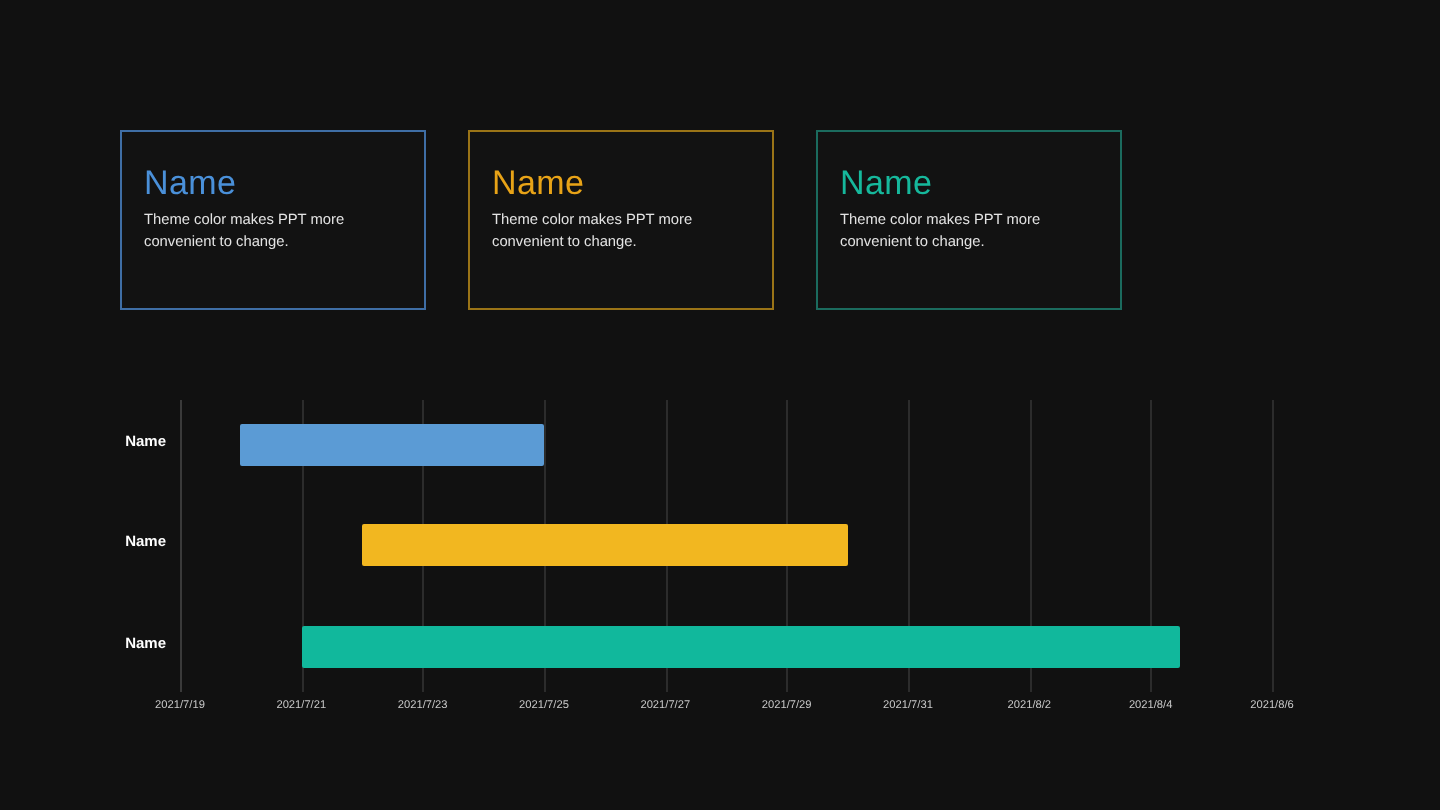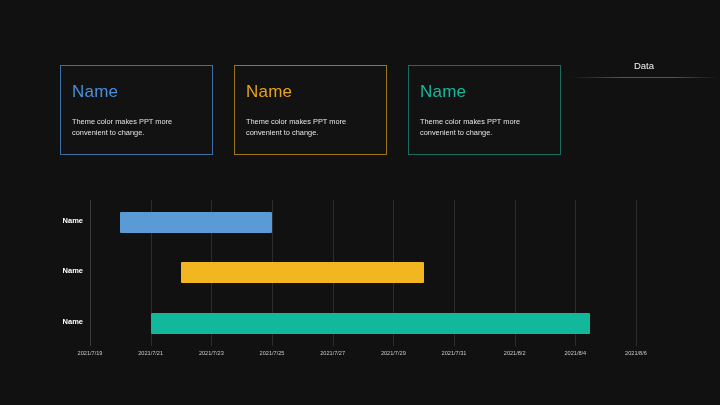--- a/index.html
+++ b/index.html
@@ -31,21 +31,21 @@
     position: absolute;
     left: 11px;
     top: 16px;
     font-size: 17px;
     line-height: 19px;
     letter-spacing: 0.2px;
   }
   .card-body {
     position: absolute;
     left: 11px;
-    top: 50px;
+    top: 38px;
     width: 128px;
     font-size: 7.4px;
     line-height: 11px;
     color: #e3e3e3;
   }
 
   #card-0 { left: 60px;  border-color: #3f6ea5; }
   #card-1 { left: 234px; border-color: #9a7417; }
   #card-2 { left: 408px; border-color: #1b6b5e; }
 
@@ -128,24 +128,20 @@
   <div class="card" id="card-1">
     <div class="card-title">Name</div>
     <div class="card-body">Theme color makes PPT more convenient to change.</div>
   </div>
 
   <div class="card" id="card-2">
     <div class="card-title">Name</div>
     <div class="card-body">Theme color makes PPT more convenient to change.</div>
   </div>
 
-  <div id="data-block">
-    <span id="data-label">Data</span>
-    <div id="data-rule"></div>
-  </div>
 
   <div id="chart">
       <div class="gridline axis" style="left: 90px;"></div>
       <div class="xtick" style="left: 90px;">2021/7/19</div>
       <div class="gridline" style="left: 150.667px;"></div>
       <div class="xtick" style="left: 150.667px;">2021/7/21</div>
       <div class="gridline" style="left: 211.333px;"></div>
       <div class="xtick" style="left: 211.333px;">2021/7/23</div>
       <div class="gridline" style="left: 272px;"></div>
       <div class="xtick" style="left: 272px;">2021/7/25</div>

